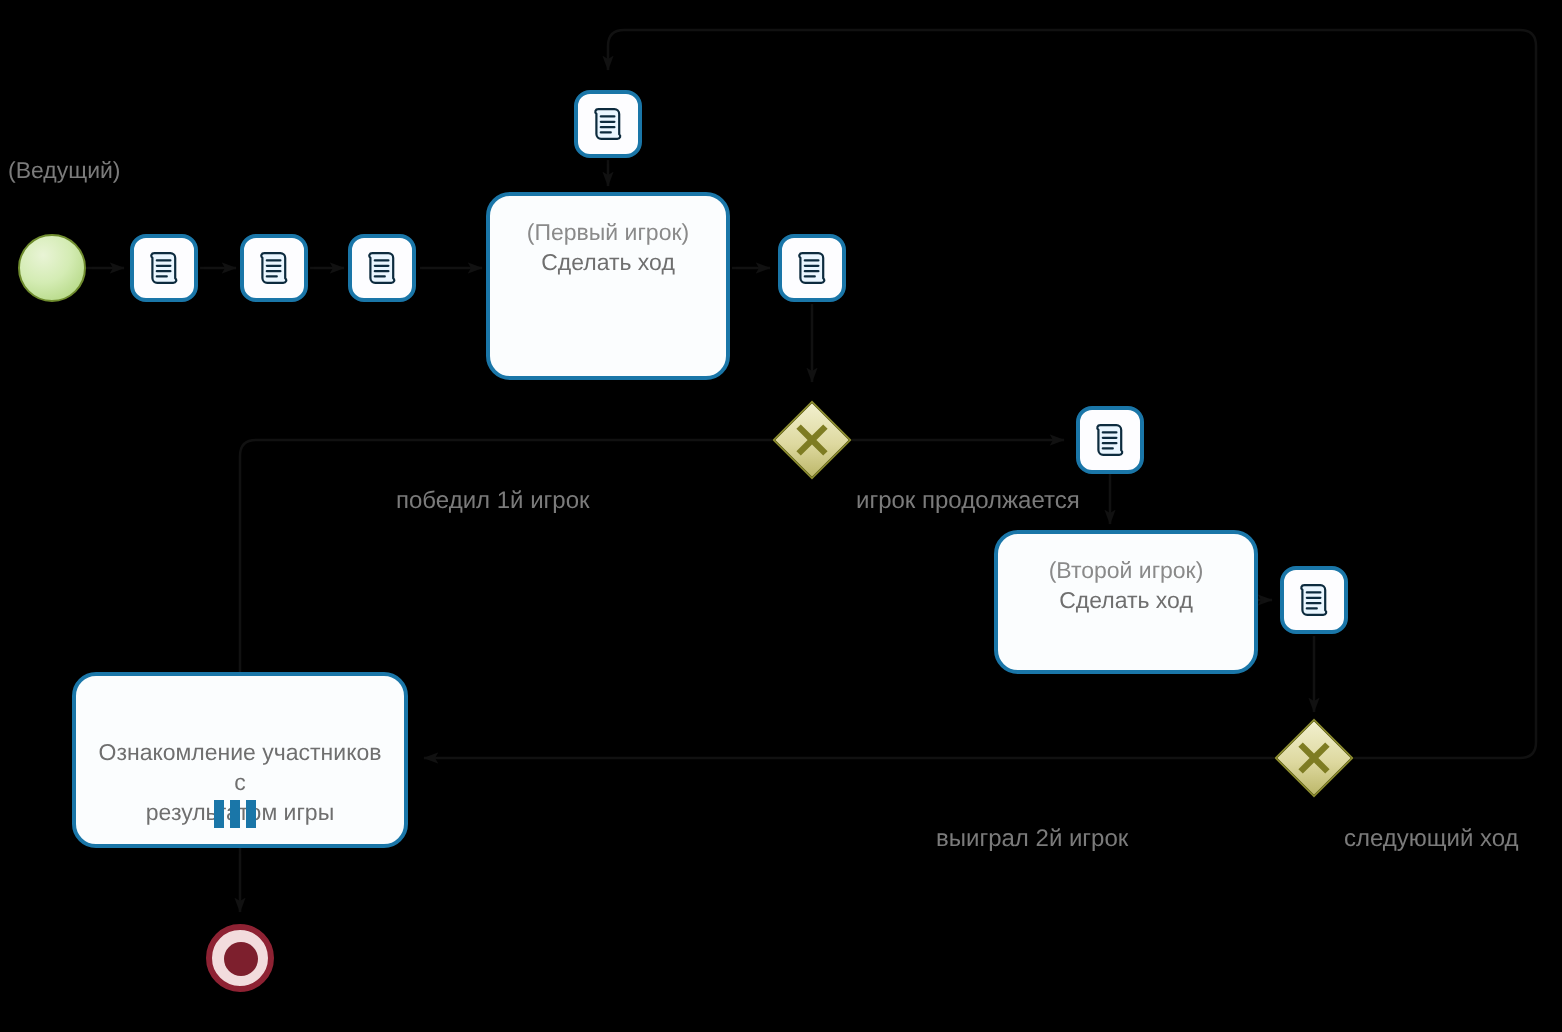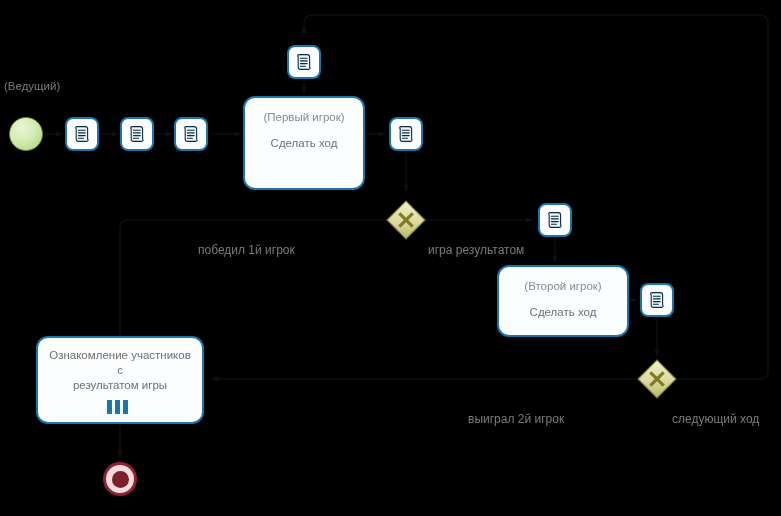--- a/index.html
+++ b/index.html
@@ -97,21 +97,20 @@
     font-size: 11.5px;
     color: #8a8a8a;
     text-align: center;
     line-height: 15px;
   }
   .user-task .title-line {
     font-size: 11.5px;
     color: #6f6f6f;
     text-align: center;
     line-height: 15px;
-    margin-top: 11px;
     padding: 0 10px;
   }
   .user-task .mi-marker {
     position: absolute;
     left: 50%;
     margin-left: -13px;
     display: flex;
     gap: 3px;
   }
   .user-task .mi-marker i {
@@ -281,21 +280,21 @@
 
   <div class="gateway" style="left:386px; top:200px;">
     <div class="diamond"></div>
     <svg class="x-mark" viewBox="0 0 40 40">
       <path d="M14.4,12.2 L20,17.8 L25.6,12.2 L27.8,14.4 L22.2,20 L27.8,25.6 L25.6,27.8 L20,22.2 L14.4,27.8 L12.2,25.6 L17.8,20 L12.2,14.4 Z" fill="#7e7c22"></path>
     </svg>
   </div>
 
   <div class="edge-label" style="left:198px; top:243px;">победил 1й игрок</div>
 
-  <div class="edge-label" style="left:428px; top:243px;">игра результатом</div>
+  <div class="edge-label" style="left:428px; top:243px;">игрок продолжается</div>
 
   <div class="script-task" style="left:538px; top:203px;">
     <svg width="18" height="18" viewBox="0 0 18 18">
       <path d="M4.2,1.6 C2.6,1.6 2.2,3.0 3.2,3.9 L3.2,14.0 C3.2,15.4 4.3,16.4 5.6,16.4 L13.6,16.4 C15.1,16.4 15.6,15.0 14.6,14.1 L14.6,4.0 C14.6,2.6 13.5,1.6 12.2,1.6 Z" fill="#eaf6ff" stroke="#0d2b3e" stroke-width="1.1" stroke-linejoin="round"></path>
       <g stroke="#0d2b3e" stroke-width="1.1" stroke-linecap="round">
         <path d="M5.4,5.2 L12.2,5.2"></path>
         <path d="M5.4,7.9 L12.2,7.9"></path>
         <path d="M5.4,10.6 L12.2,10.6"></path>
         <path d="M5.4,13.2 L10.4,13.2"></path>
       </g>
@@ -323,21 +322,21 @@
     <div class="diamond"></div>
     <svg class="x-mark" viewBox="0 0 40 40">
       <path d="M14.4,12.2 L20,17.8 L25.6,12.2 L27.8,14.4 L22.2,20 L27.8,25.6 L25.6,27.8 L20,22.2 L14.4,27.8 L12.2,25.6 L17.8,20 L12.2,14.4 Z" fill="#7e7c22"></path>
     </svg>
   </div>
 
   <div class="edge-label" style="left:468px; top:412px;">выиграл 2й игрок</div>
 
   <div class="edge-label" style="left:672px; top:412px;">следующий ход</div>
 
-  <div class="user-task" style="left:36px; top:336px; width:168px; height:88px; padding-top:10px;">
+  <div class="user-task" style="left:36px; top:336px; width:168px; height:88px; padding-top:32px;">
     <div class="title-line" style="margin-top:0;">Ознакомление участников с</div>
     <div class="title-line" style="margin-top:0;">результатом игры</div>
     <div class="mi-marker" style="top:62px;">
       <i></i>
         <i></i>
         <i></i>
     </div>
   </div>
 
   <div class="end-event" style="left:103px; top:462px;">

